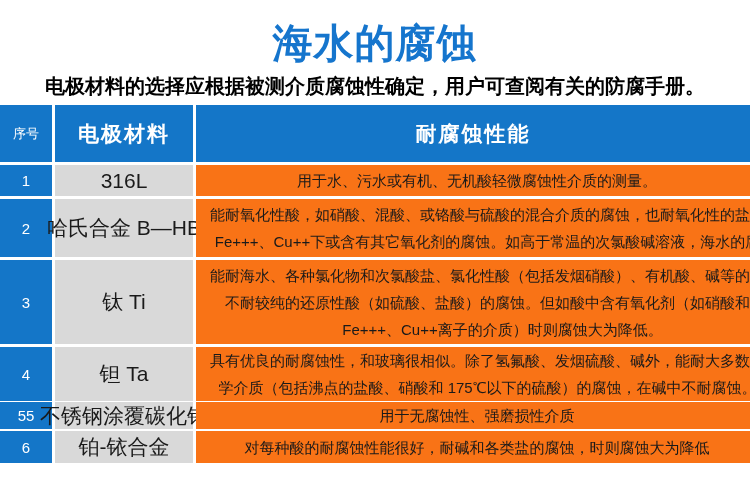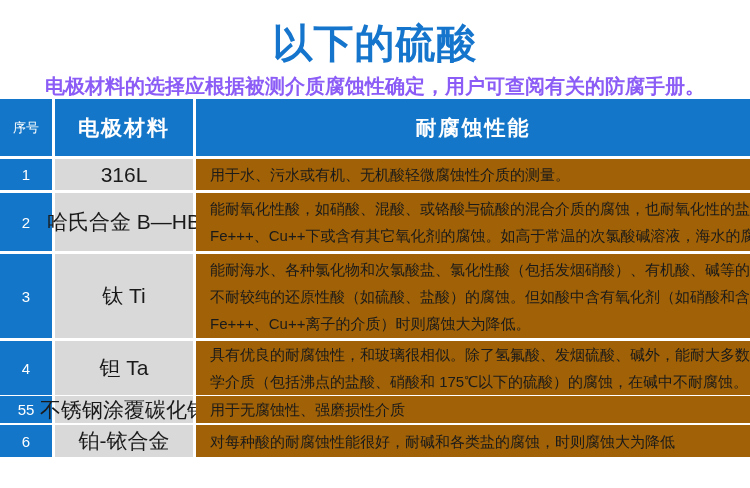--- a/index.html
+++ b/index.html
@@ -20,24 +20,24 @@
     font-weight: 700;
     color: #1575cd;
     letter-spacing: 1px;
   }
   .subtitle {
     margin-top: 8px;
     text-align: center;
     font-size: 20px;
     line-height: 26px;
     font-weight: 600;
-    color: #8b5cf6;
+    color: #000000;
   }
 
-  .table { width: 750px; }
+  .table { margin-top: 6px; width: 750px; }
 
   .trow {
     display: grid;
     grid-template-columns: 52px 138px 1fr;
     column-gap: 3px;
     margin-bottom: 3px;
   }
   .thead { height: 57px; margin-bottom: 3px; }
   .row-1 { height: 31px; }
   .row-2 { height: 58px; }
@@ -67,34 +67,34 @@
     font-size: 15px;
   }
   .mat-cell {
     background: #d9d9d9;
     align-items: center;
     font-size: 21px;
     line-height: 26px;
     text-align: center;
   }
   .perf-cell {
-    background: #a16207;
-    align-items: flex-start;
+    background: #f97316;
+    align-items: center;
     font-size: 15px;
     line-height: 27px;
     padding-left: 14px;
     padding-right: 6px;
   }
   .perf-cell .line, .mat-cell .line { white-space: nowrap; }
 </style>
 </head>
 <body>
 
 <div class="page">
-  <div class="title">以下的硫酸</div>
+  <div class="title">海水的腐蚀</div>
   <div class="subtitle">电极材料的选择应根据被测介质腐蚀性确定，用户可查阅有关的防腐手册。</div>
 
   <div class="table">
     <div class="trow thead">
       <div class="cell head-cell head-no">序号</div>
       <div class="cell head-cell head-main">电极材料</div>
       <div class="cell head-cell head-main">耐腐蚀性能</div>
     </div>
     <div id="table-body">
         <div class="trow row-1">

